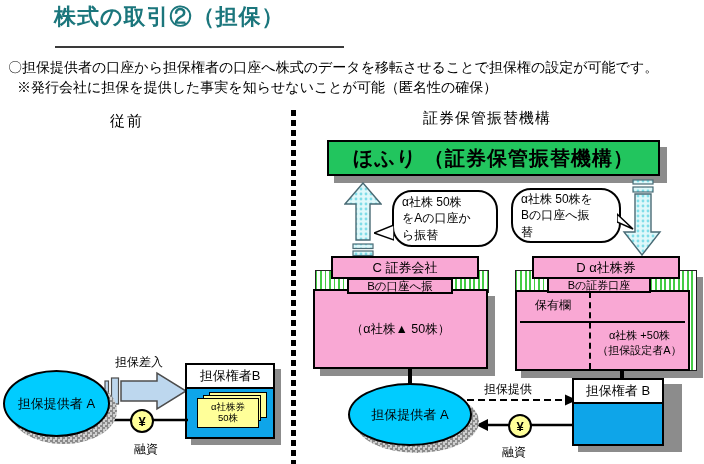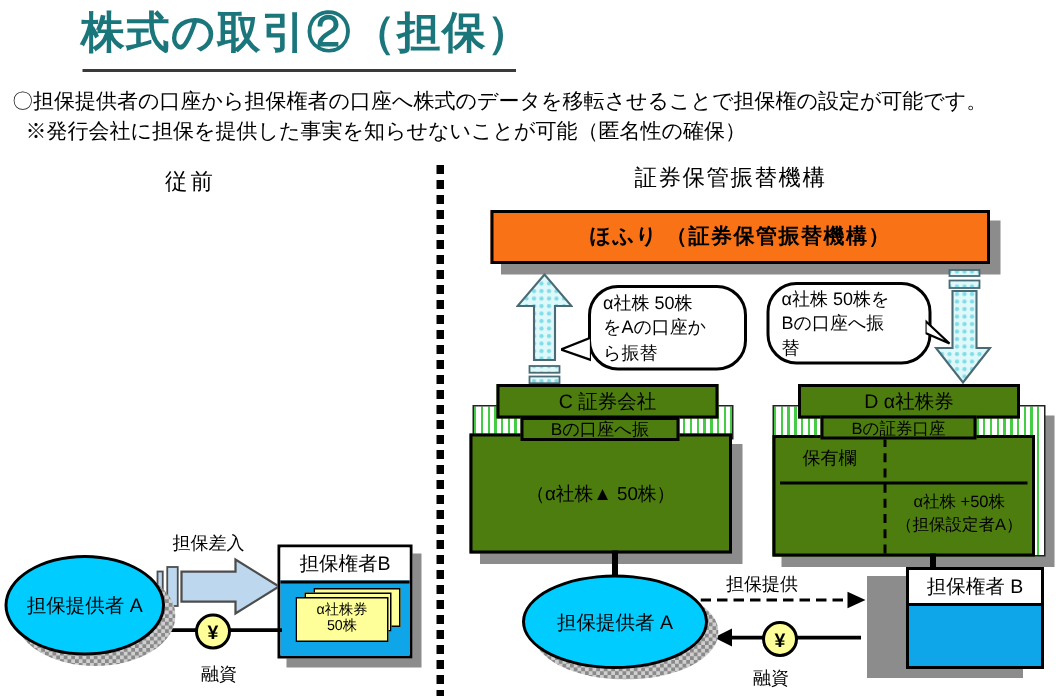--- a/index.html
+++ b/index.html
@@ -1,37 +1,37 @@
 <!DOCTYPE html>
 <html><head>
 <meta charset="utf-8">
 <style>
   html,body{margin:0;padding:0;background:#fff}
   .canvas{position:relative;width:704px;height:464px;background:#ffffff;
           font-family:"Liberation Sans",sans-serif;color:#000;overflow:hidden}
   .abs{position:absolute}
-  .box{position:absolute;background:#4d7c0f;border:2px solid #000;box-sizing:border-box}
+  .box{position:absolute;background:#f9a8d4;border:2px solid #000;box-sizing:border-box}
   .shadow{position:absolute;background:#8c8c8c}
   .checker{position:absolute;border-radius:50%;
            background:repeating-conic-gradient(#8a8a8a 0% 25%, #cfcfcf 0% 50%) 0 0/5px 5px}
   .ellipse{position:absolute;background:#00CCFF;border:2px solid #000;border-radius:50%;
            display:flex;align-items:center;justify-content:center;font-size:13px;box-sizing:border-box}
   .cflex{display:flex;align-items:center;justify-content:center;text-align:center}
   .ml{white-space:pre-line}
   .stripes{position:absolute;border:1px solid #222;box-sizing:border-box;
            background:repeating-linear-gradient(90deg,#44CC44 0 1.5px,#ffffff 1.5px 4.5px)}
   .bubble{position:absolute;background:#fff;border:2px solid #000;border-radius:20px;
           box-sizing:border-box;display:flex;align-items:center;padding-left:8px;
           font-size:12px;line-height:1.35}
   .divider-v{position:absolute;background:repeating-linear-gradient(180deg,#000 0 6px,transparent 6px 10px)}
   .bandbox{position:absolute;border:2px solid #000;box-sizing:border-box;background:#fff}
   .bandbox .band{height:22px;display:flex;align-items:center;justify-content:center;font-size:13px;background:#fff}
   .bandbox .body{position:relative;border-top:2px solid #000;background:#0ea5e9;height:calc(100% - 24px)}
   .cert{position:absolute;background:#FFFF99;border:1px solid #000;box-sizing:border-box}
-  .title{position:absolute;font-weight:bold;font-size:29px;color:#1B767C;letter-spacing:1px}
+  .title{position:absolute;font-weight:bold;font-size:22px;color:#1B767C;letter-spacing:1px}
   .smalllabel{position:absolute;font-size:12px}
 </style>
 </head>
 <body>
 
 <div class="canvas">
 
   <div class="title" style="left:54px;top:2px">株式の取引②（担保）</div>
   <div class="abs" style="left:55px;top:46px;width:289px;height:2px;background:#3a3a3a"></div>
   <div class="abs" style="left:17px;top:79px;font-size:14px">※発行会社に担保を提供した事実を知らせないことが可能（匿名性の確保）</div>
@@ -66,21 +66,21 @@
   </svg>
   <div class="abs cflex" style="left:130px;top:409px;width:24px;height:24px;border-radius:50%;background:#FFFF99;border:2px solid #000;box-sizing:border-box;font-size:13px;font-weight:bold">¥</div>
   <div class="smalllabel" style="left:134px;top:441px">融資</div>
 
   <div class="checker" style="left:10px;top:377px;width:107px;height:67px"></div>
   <div class="ellipse" style="left:3px;top:370px;width:107px;height:67px">担保提供者 A</div>
 
   <div class="abs" style="left:423px;top:109px;font-size:15px;letter-spacing:1px">証券保管振替機構</div>
 
   <div class="shadow" style="left:334px;top:147px;width:333px;height:36px"></div>
-  <div class="box cflex" style="left:327px;top:140px;width:333px;height:36px;background:#f97316;font-size:14px;font-weight:bold;letter-spacing:1px">ほふり （証券保管振替機構）</div>
+  <div class="box cflex" style="left:327px;top:140px;width:333px;height:36px;background:#22c55e;font-size:20px;font-weight:bold;letter-spacing:1px">ほふり （証券保管振替機構）</div>
 
   <svg class="abs" style="left:344px;top:182px" width="38" height="76" viewBox="0 0 38 76">
     <defs>
       <pattern id="patU" patternUnits="userSpaceOnUse" width="5" height="5">
         <rect width="5" height="5" fill="#DFF8FA"></rect>
         <circle cx="2" cy="2" r="1.4" fill="#7FDDE8"></circle>
       </pattern>
     </defs>
     <polygon points="19,1 1,22 12,22 12,58 26,58 26,22 37,22" fill="url(#patU)" stroke="#4a6b75" stroke-width="1.4"></polygon>
     <rect x="9" y="62" width="20" height="4.5" fill="url(#patU)" stroke="#4a6b75" stroke-width="1.2"></rect>
@@ -132,21 +132,21 @@
   <div class="box cflex" style="left:547px;top:277px;width:104px;height:16px;font-size:11px">Bの証券口座</div>
   <div class="abs" style="left:620px;top:369px;width:4px;height:11px;background:#000"></div>
 
   <div class="smalllabel" style="left:484px;top:381px">担保提供</div>
   <svg class="abs" style="left:467px;top:393px" width="110" height="14" viewBox="0 0 110 14">
     <line x1="0" y1="7" x2="98" y2="7" stroke="#000" stroke-width="2" stroke-dasharray="7,4"></line>
     <polygon points="98,1.5 110,7 98,12.5" fill="#000"></polygon>
   </svg>
 
   <div class="shadow" style="left:578px;top:384px;width:104px;height:68px"></div>
-  <div class="bandbox" style="left:604px;top:378px;width:92px;height:68px">
+  <div class="bandbox" style="left:572px;top:378px;width:92px;height:68px">
     <div class="band">担保権者 B</div>
     <div class="body"></div>
   </div>
 
   <svg class="abs" style="left:476px;top:418px" width="98" height="14" viewBox="0 0 98 14">
     <line x1="12" y1="7" x2="98" y2="7" stroke="#000" stroke-width="2.5"></line>
     <polygon points="12,1 12,13 0,7" fill="#000"></polygon>
   </svg>
   <div class="abs cflex" style="left:508px;top:414px;width:24px;height:24px;border-radius:50%;background:#FFFF99;border:2px solid #000;box-sizing:border-box;font-size:13px;font-weight:bold">¥</div>
   <div class="smalllabel" style="left:502px;top:444px">融資</div>

